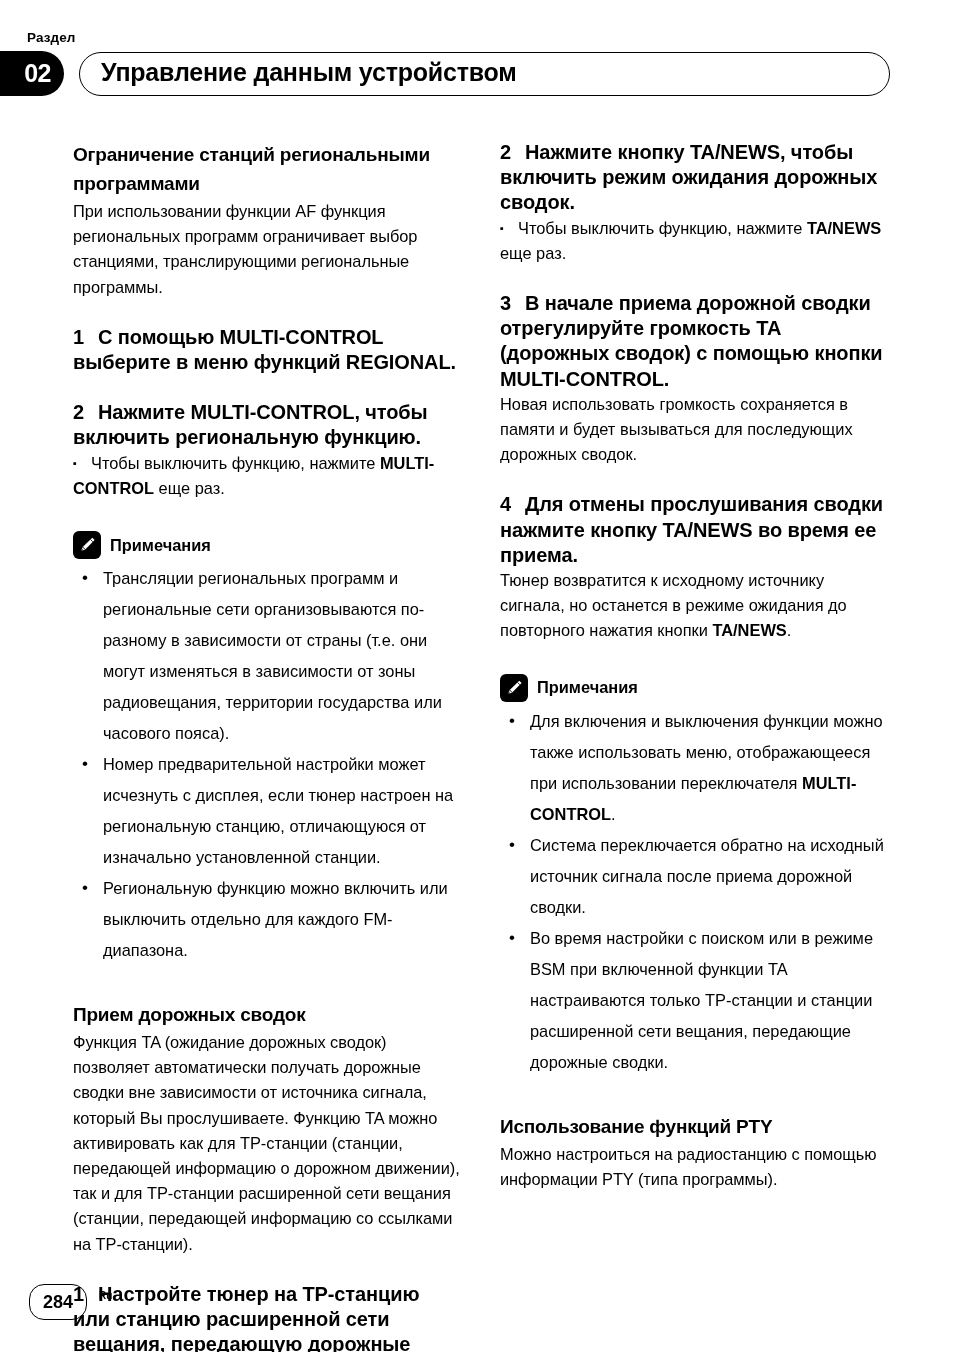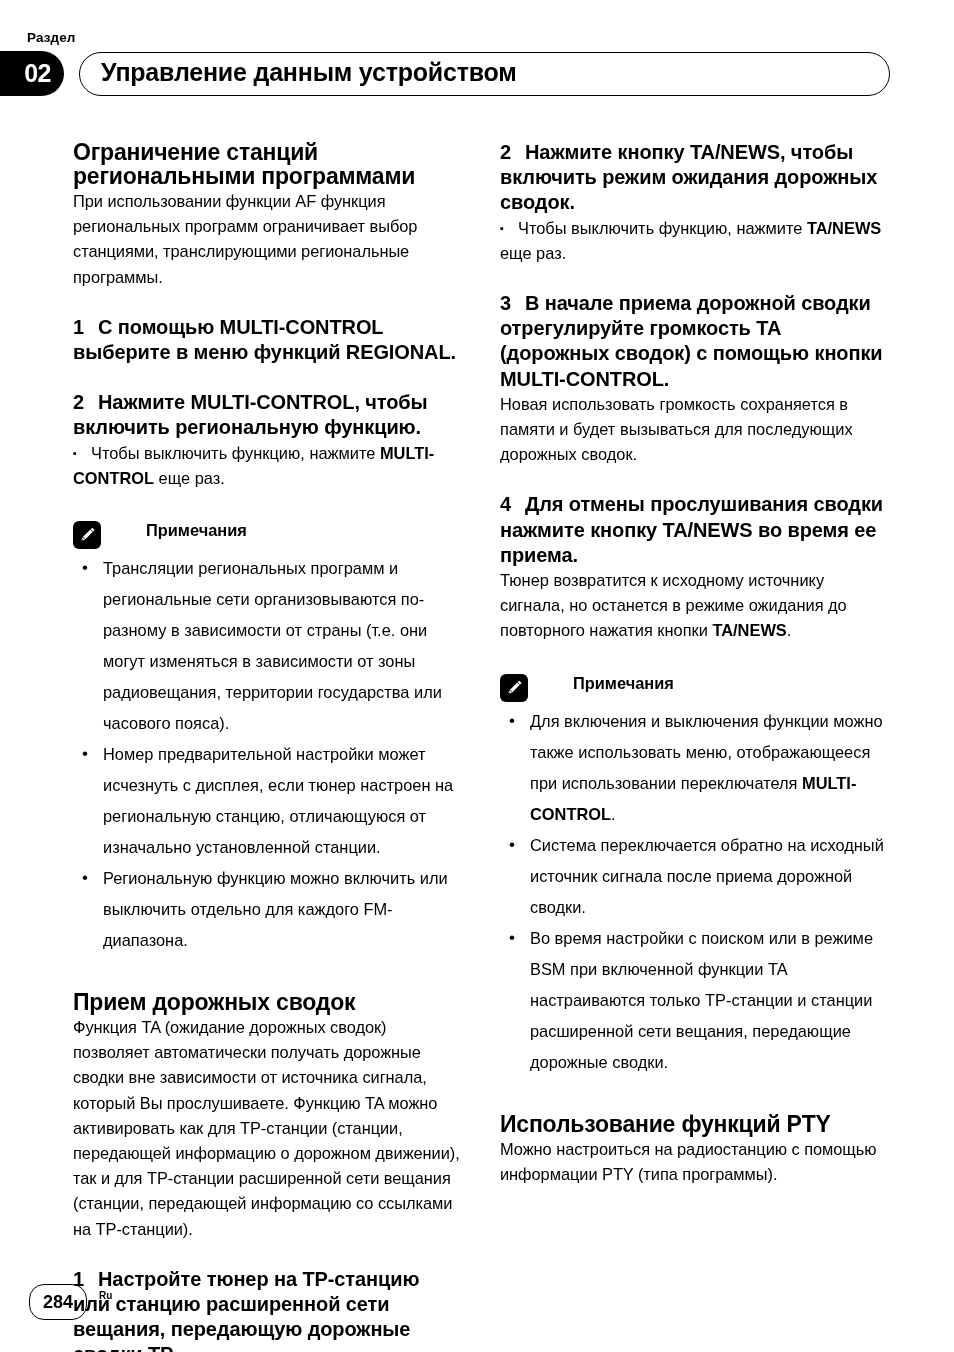--- a/index.html
+++ b/index.html
@@ -74,23 +74,23 @@
   .col {
     position: absolute;
     top: 140px;
     width: 388px;
   }
   .col-left  { left: 73px; }
   .col-right { left: 500px; }
 
   
   .h2 {
-    font-size: 23px;
-    font-weight: bold;
-    line-height: 24px;
+    font-size: 19px;
+    font-weight: bold;
+    line-height: 29px;
     margin: 0 0 1px 0;
     letter-spacing: -0.2px;
   }
   .h2.spaced { margin-top: 34px; }
 
   .para {
     font-size: 16.4px;
     line-height: 25.2px;
     margin: 0;
     letter-spacing: -0.05px;
@@ -123,22 +123,22 @@
     width: 18px;
     font-size: 11px;
     vertical-align: 2px;
   }
 
   b { font-weight: bold; text-align: center; }
 
   
   .notes-head {
     display: flex;
+    align-items: center;
     margin: 30px 0 4px 0;
-    gap: 36px;
   }
   .notes-icon {
     width: 28px;
     height: 28px;
     background: #000000;
     border-radius: 6px;
     display: inline-flex;
     align-items: center;
     justify-content: center;
     margin-right: 9px;

